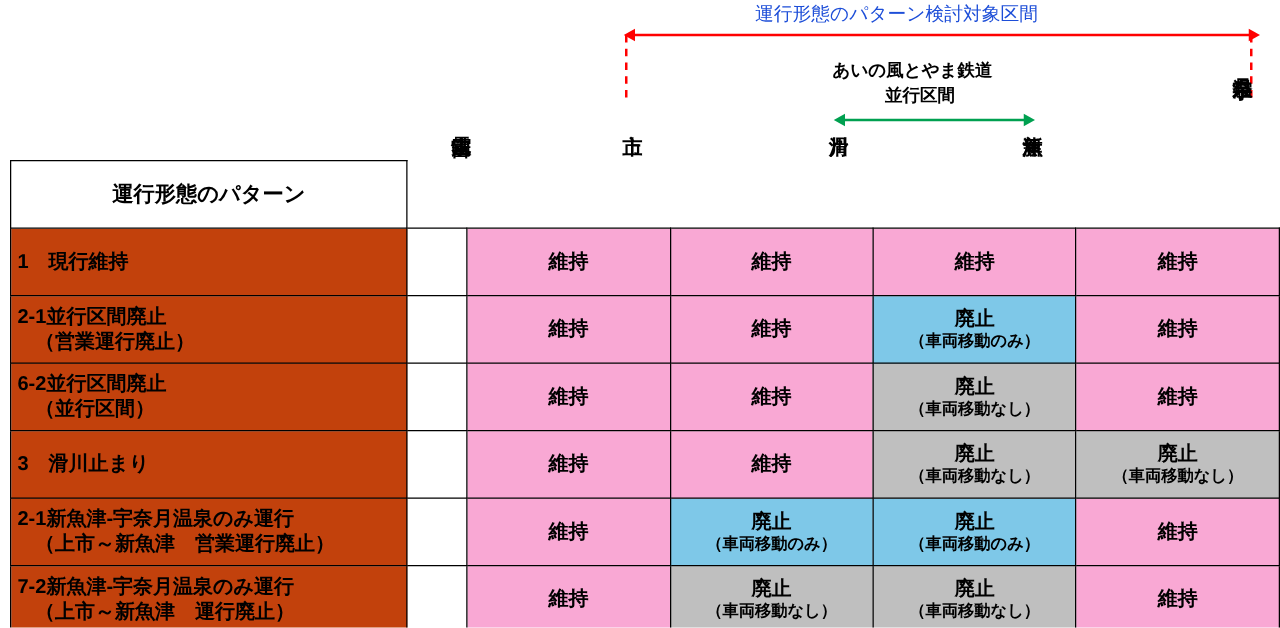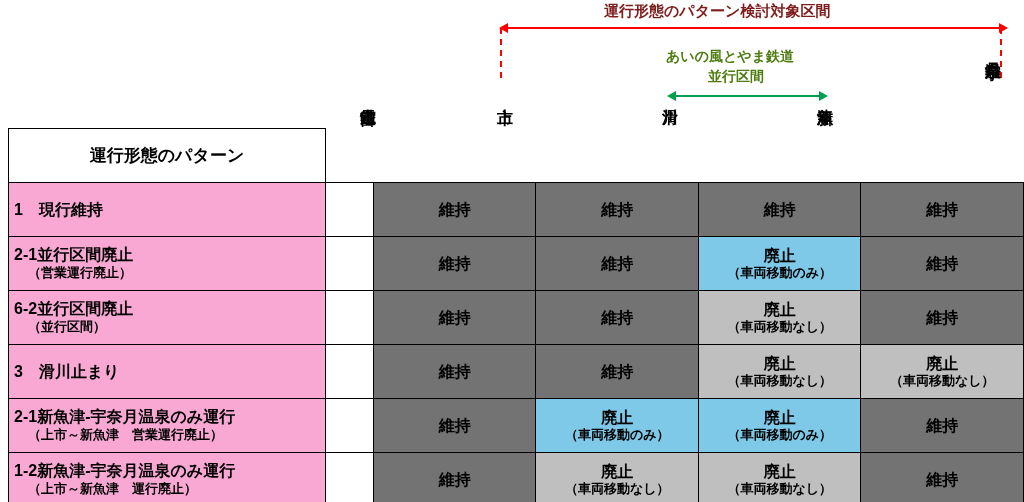--- a/index.html
+++ b/index.html
@@ -9,28 +9,28 @@
     font-family:"Liberation Sans","DejaVu Sans",sans-serif;
     position:relative;
     overflow:hidden;
     color:#000;
   }
   #wrap{position:absolute;left:0;top:0;width:1024px;height:502px;}
 
   
   .ann-red{
     position:absolute;
-    color:#7f1d1d;
+    color:#1d4ed8;
     font-size:15px;
-    font-weight:bold;
+    font-weight:normal;
     white-space:nowrap;
   }
   .ann-green{
     position:absolute;
-    color:#4d7c0f;
+    color:#000000;
     font-size:14px;
     font-weight:bold;
     white-space:nowrap;
     text-align:center;
   }
 
   
   .red-line{
     position:absolute;
     background:#ff0000;
@@ -93,31 +93,31 @@
   th.hdr-label{height:54px;font-size:17px;}
   th.hdr-blank{border:none;background:transparent;}
 
   tr.data-row{height:54px;}
 
   td.rowlabel{
     text-align:left;
     padding-left:5px;
     font-size:16px;
     line-height:1.25;
-    background:#f9a8d4;
-  }
-  td.rowlabel .sub{display:block;padding-left:14px;font-size:13px;}
+    background:#c2410c;
+  }
+  td.rowlabel .sub{display:block;padding-left:14px;font-size:16px;}
 
   td.blankcell{background:#ffffff;}
 
   td.cell{line-height:1.2;}
   td.cell .main{display:block;font-size:16px;}
   td.cell .note{display:block;font-size:13px;font-weight:bold;}
 
-  .bg-keep{background:#737373;}
+  .bg-keep{background:#f9a8d4;}
   .bg-move{background:#7ec8e8;}
   .bg-nomove{background:#bfbfbf;}
 </style>
 </head>
 <body>
 
 <div id="wrap">
 
   <div class="ann-red" style="left:604px;top:2px;">運行形態のパターン検討対象区間</div>
 
@@ -233,21 +233,21 @@
           </td>
           <td class="cell col-seg bg-move">
             <span class="main">廃止</span>
             <span class="note">（車両移動のみ）</span>
           </td>
           <td class="cell col-seg bg-keep">
             <span class="main">維持</span>
           </td>
         </tr>
         <tr class="data-row">
-          <td class="rowlabel col-label"><span>1-2新魚津-宇奈月温泉のみ運行</span><span class="sub">（上市～新魚津　運行廃止）</span></td>
+          <td class="rowlabel col-label"><span>7-2新魚津-宇奈月温泉のみ運行</span><span class="sub">（上市～新魚津　運行廃止）</span></td>
           <td class="blankcell col-dentetsu"></td>
           <td class="cell col-seg bg-keep">
             <span class="main">維持</span>
           </td>
           <td class="cell col-seg bg-nomove">
             <span class="main">廃止</span>
             <span class="note">（車両移動なし）</span>
           </td>
           <td class="cell col-seg bg-nomove">
             <span class="main">廃止</span>

